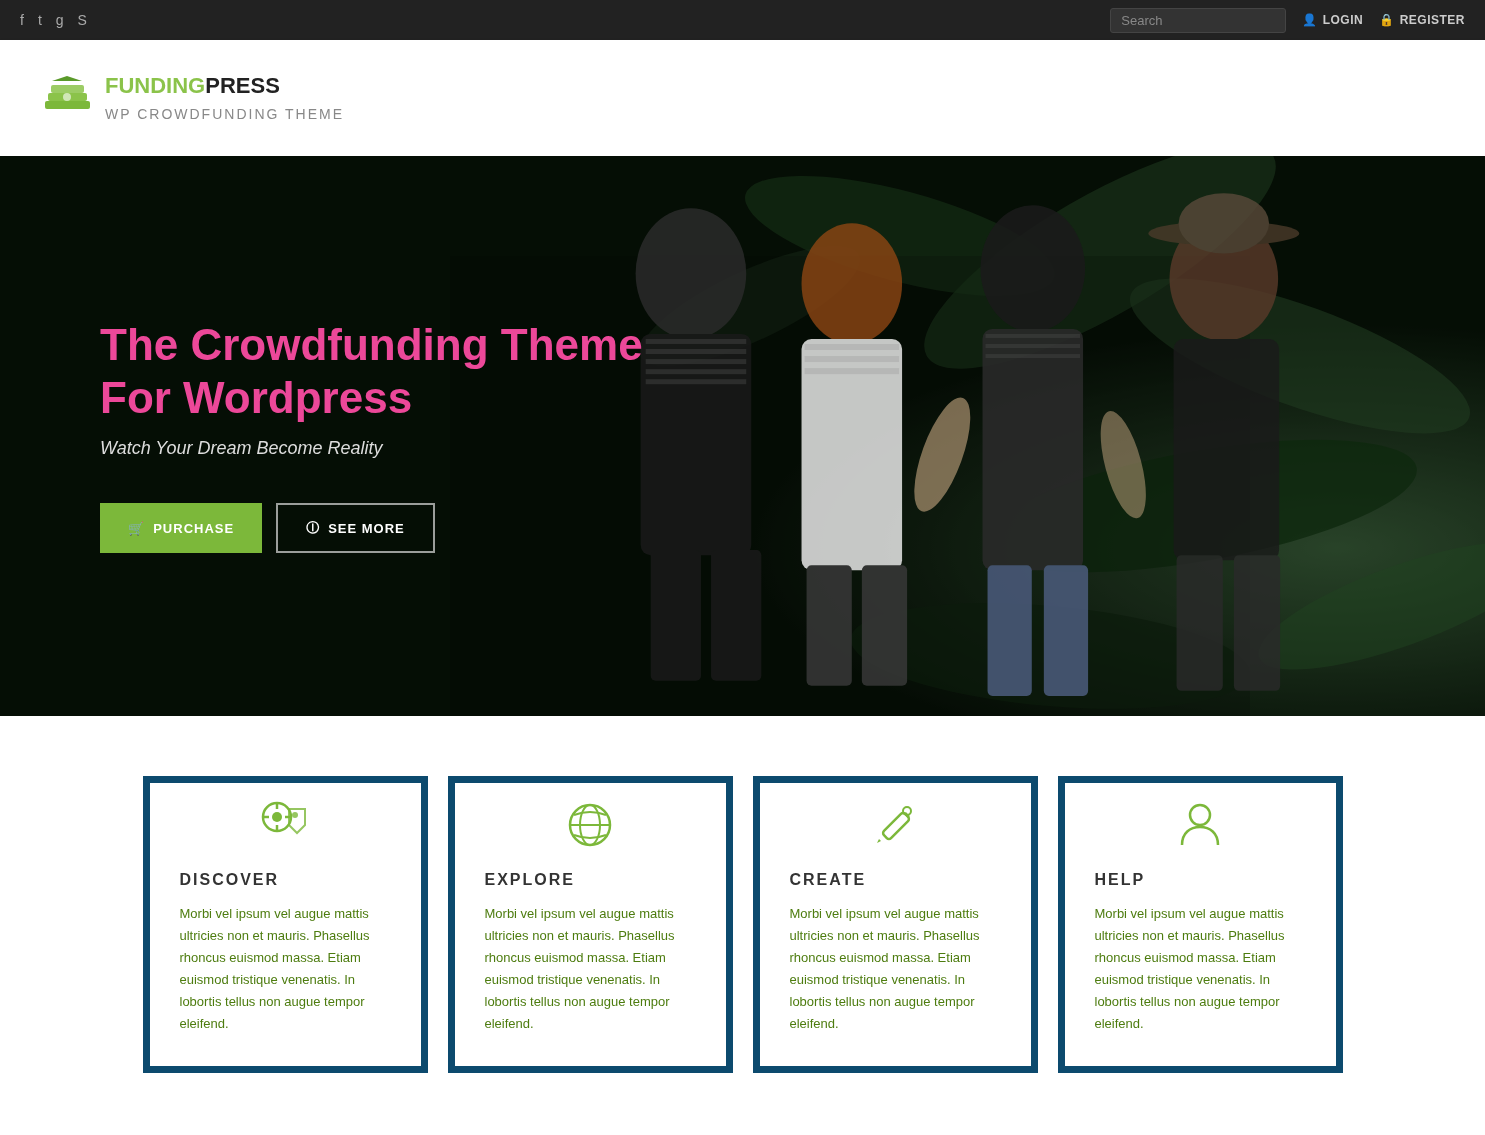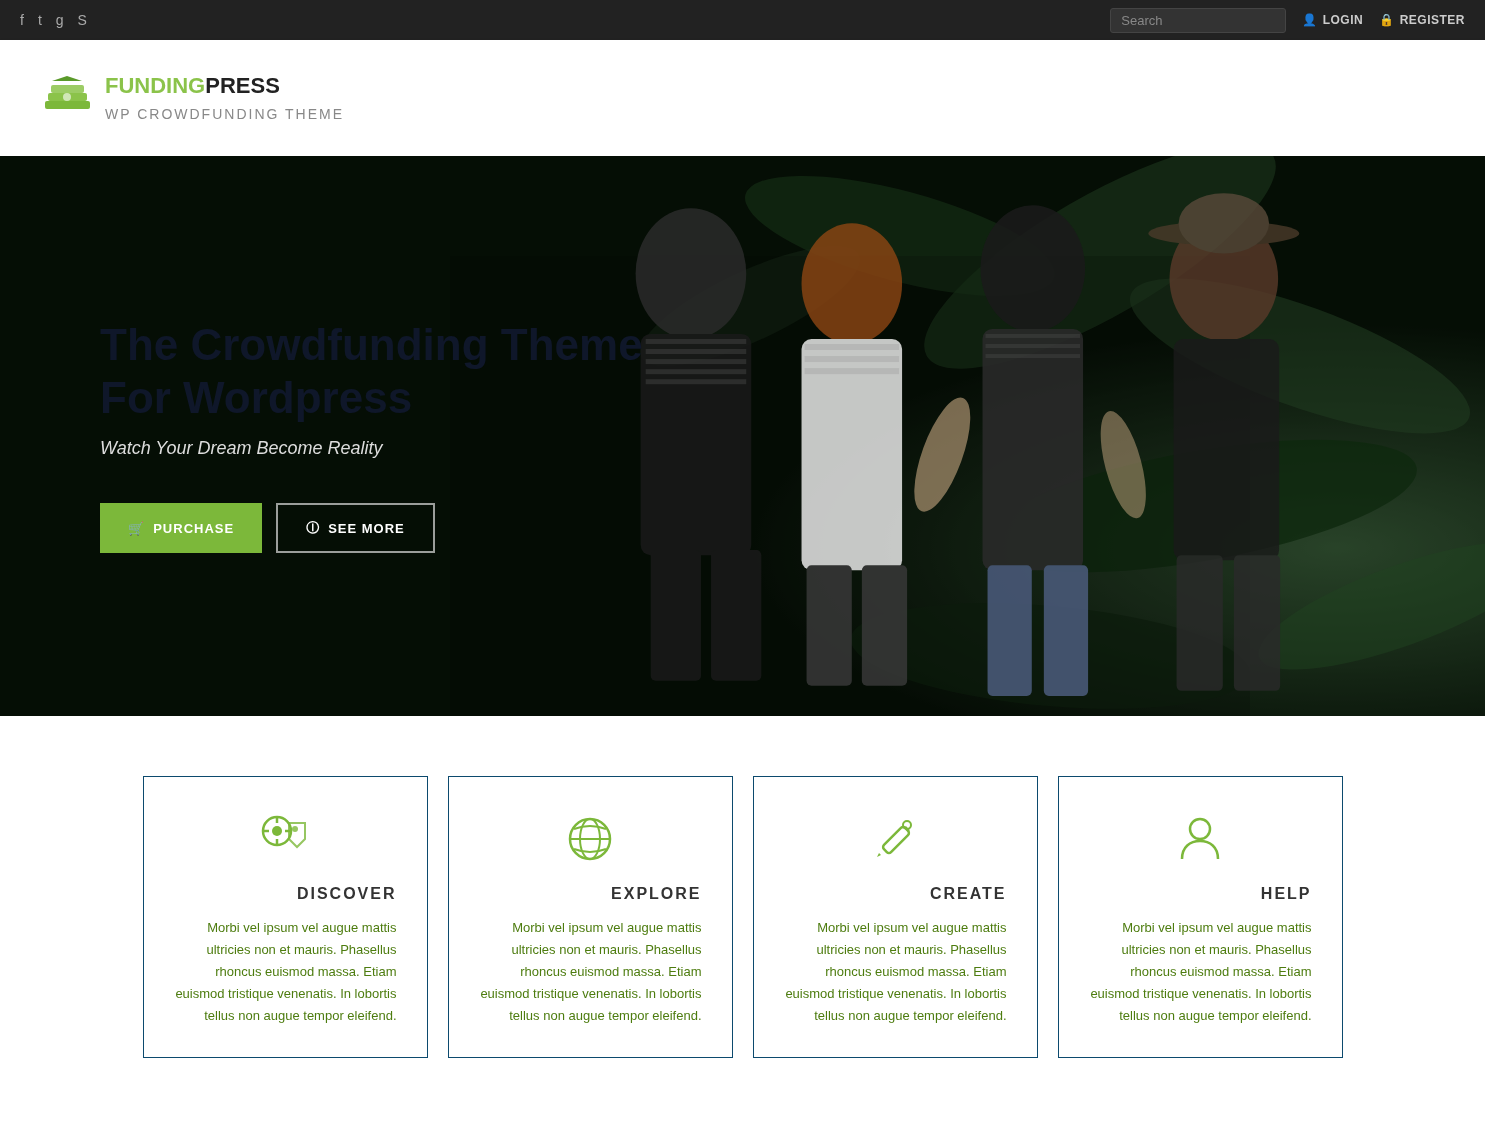--- a/index.html
+++ b/index.html
@@ -134,21 +134,21 @@
       z-index: 1;
     }
 
     .hero-content {
       position: relative;
       z-index: 2;
       padding-left: 100px;
       max-width: 700px;
     }
     .hero-title {
-      color: #0f172a;
+      color: #ec4899;
       font-size: 44px;
       font-weight: 800;
       line-height: 1.2;
       margin-bottom: 14px;
     }
     .hero-sub {
       color: #ddd;
       font-size: 18px;
       font-weight: 300;
       margin-bottom: 44px;
@@ -193,23 +193,23 @@
       padding: 60px 40px 40px;
     }
     .features-grid {
       display: grid;
       grid-template-columns: repeat(4, 1fr);
       gap: 20px;
       max-width: 1200px;
       margin: 0 auto;
     }
     .feature-card {
-      text-align: right;
-      padding: 32px 30px 30px;
-      border: 1px solid #0c4a6e;
+      text-align: left;
+      padding: 12px 30px 30px;
+      border: 7px solid #0c4a6e;
     }
     .feature-icon-area {
       margin-bottom: 16px;
       height: 60px;
       display: flex;
       align-items: center;
       justify-content: center;
     }
     .feature-icon-svg {
       width: 48px;

